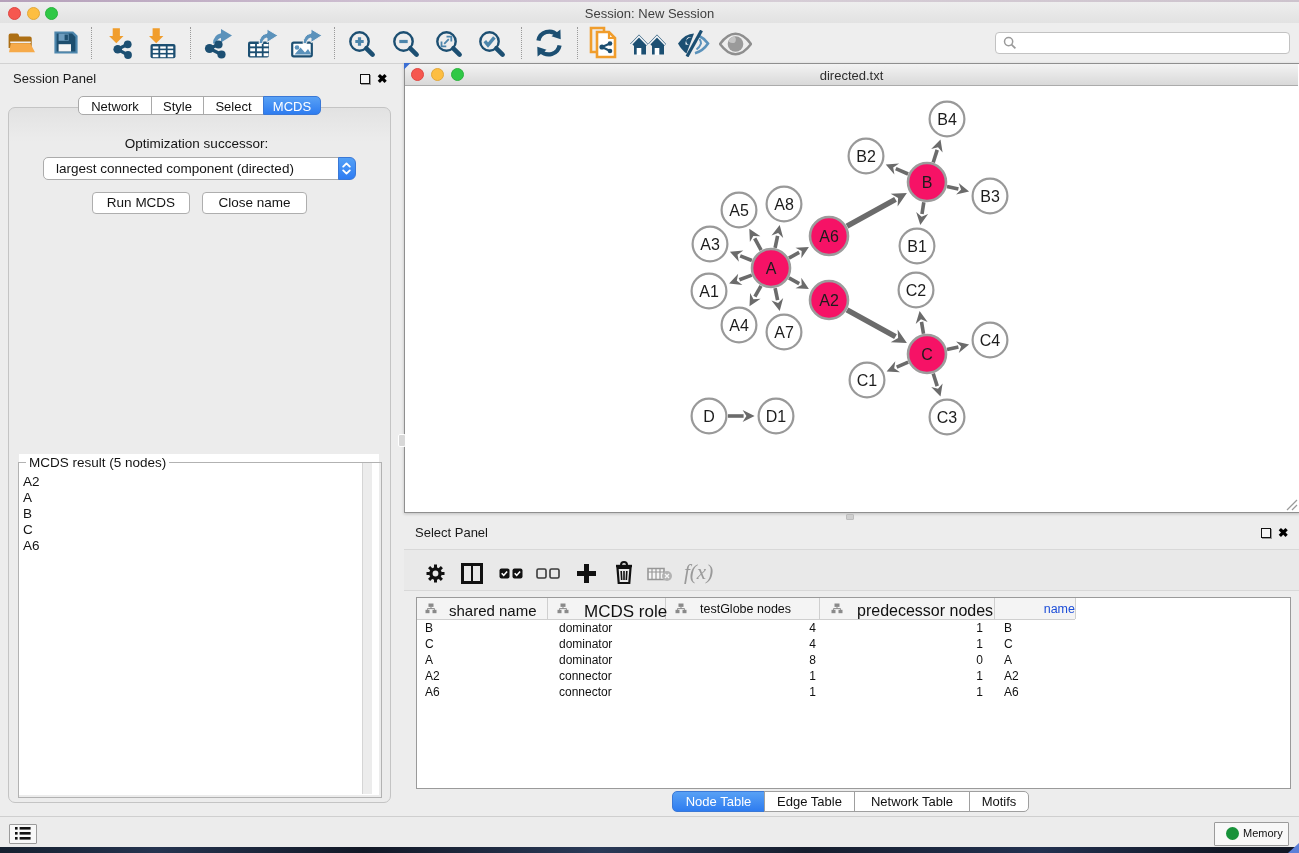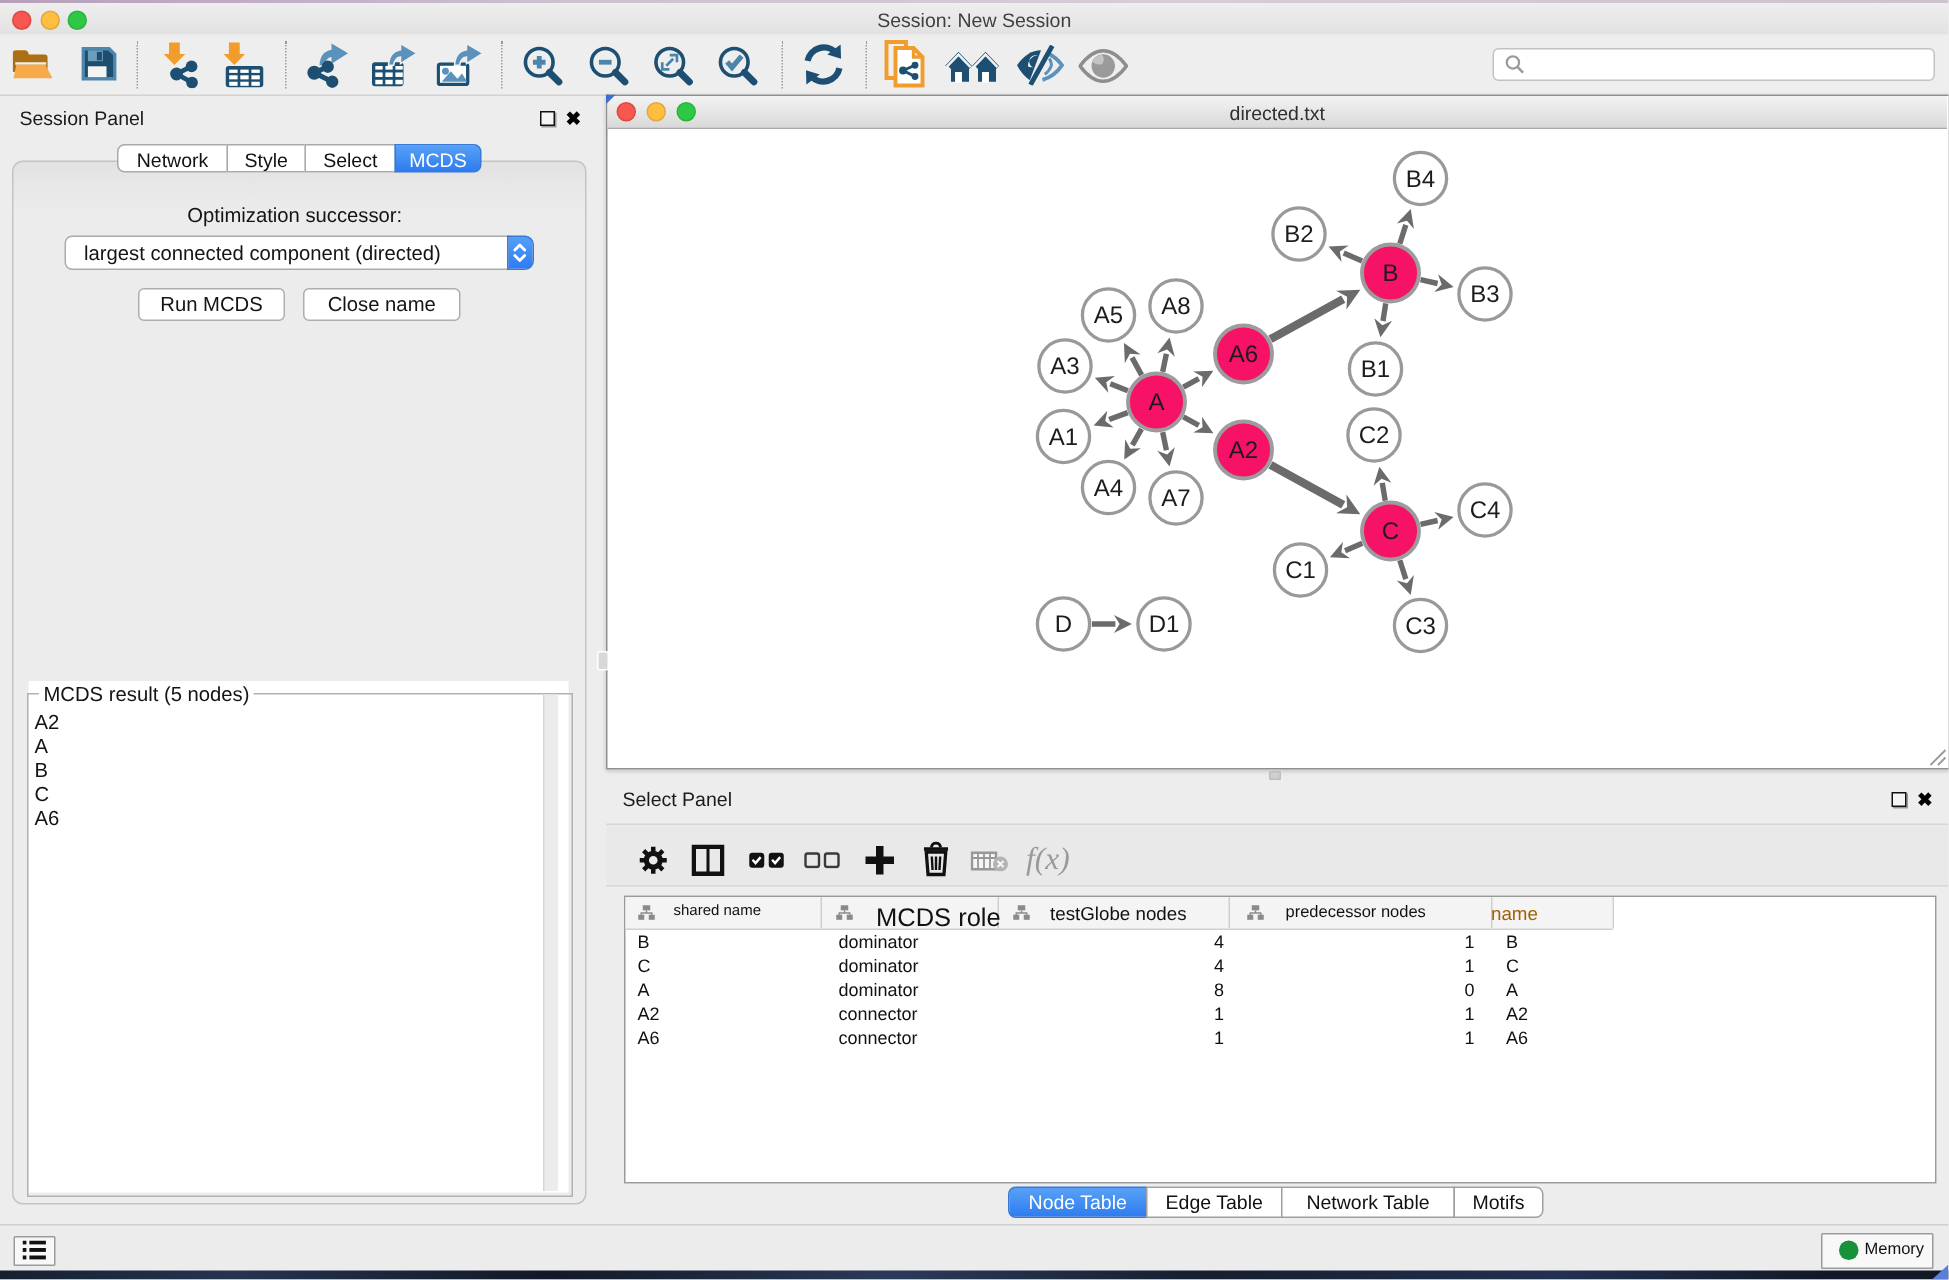--- a/index.html
+++ b/index.html
@@ -332,25 +332,25 @@
 <rect x="3.5" y="0.5" width="5" height="3.4" fill="#8a8a8a"></rect>
 <rect x="0.5" y="6.8" width="4" height="3.4" fill="#8a8a8a"></rect>
 <rect x="7.5" y="6.8" width="4" height="3.4" fill="#8a8a8a"></rect>
 <path d="M6 4 v1.6 M2.5 6.8 v-1.2 h7 v1.2" fill="none" stroke="#8a8a8a" stroke-width="1"></path>
   </svg><svg style="position:absolute;left:831px;top:603px" width="12" height="11" viewBox="0 0 12 11">
 <rect x="3.5" y="0.5" width="5" height="3.4" fill="#8a8a8a"></rect>
 <rect x="0.5" y="6.8" width="4" height="3.4" fill="#8a8a8a"></rect>
 <rect x="7.5" y="6.8" width="4" height="3.4" fill="#8a8a8a"></rect>
 <path d="M6 4 v1.6 M2.5 6.8 v-1.2 h7 v1.2" fill="none" stroke="#8a8a8a" stroke-width="1"></path>
   </svg>
-<div class="abs" style="left:449px;top:602px;font-size:10px;color:#111">shared name</div>
+<div class="abs" style="left:449px;top:602px;font-size:15px;color:#111">shared name</div>
 <div class="abs" style="left:584px;top:602px;font-size:17px;color:#111">MCDS role</div>
 <div class="abs" style="left:700px;top:602px;font-size:12.5px;color:#111">testGlobe nodes</div>
-<div class="abs" style="left:857px;top:602px;font-size:11px;color:#111">predecessor nodes</div>
-<div class="abs" style="left:994px;top:602px;width:81px;text-align:left;font-size:12.5px;color:#a16207">name</div>
+<div class="abs" style="left:857px;top:602px;font-size:16px;color:#111">predecessor nodes</div>
+<div class="abs" style="left:994px;top:602px;width:81px;text-align:right;font-size:12.5px;color:#1d4ed8">name</div>
 <div style="position:absolute;left:425px;top:621px;font-size:12px;color:#111">B</div>
 <div style="position:absolute;left:559px;top:621px;font-size:12px;color:#111">dominator</div>
 <div style="position:absolute;left:740px;top:621px;width:76px;font-size:12px;color:#111;text-align:right">4</div>
 <div style="position:absolute;left:910px;top:621px;width:73px;font-size:12px;color:#111;text-align:right">1</div>
 <div style="position:absolute;left:1004px;top:621px;font-size:12px;color:#111">B</div>
 <div style="position:absolute;left:425px;top:637px;font-size:12px;color:#111">C</div>
 <div style="position:absolute;left:559px;top:637px;font-size:12px;color:#111">dominator</div>
 <div style="position:absolute;left:740px;top:637px;width:76px;font-size:12px;color:#111;text-align:right">4</div>
 <div style="position:absolute;left:910px;top:637px;width:73px;font-size:12px;color:#111;text-align:right">1</div>
 <div style="position:absolute;left:1004px;top:637px;font-size:12px;color:#111">C</div>

